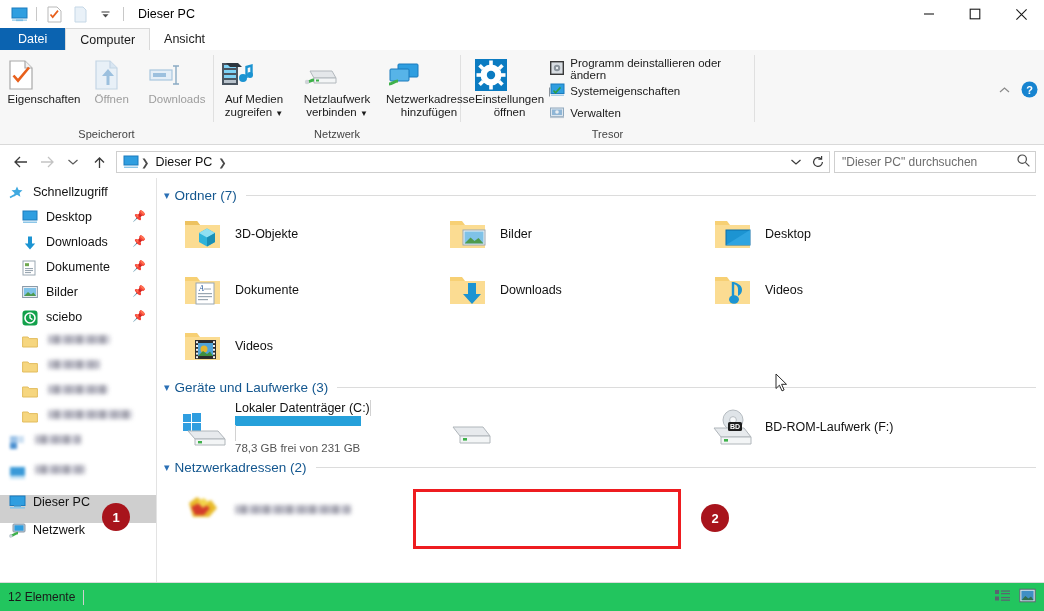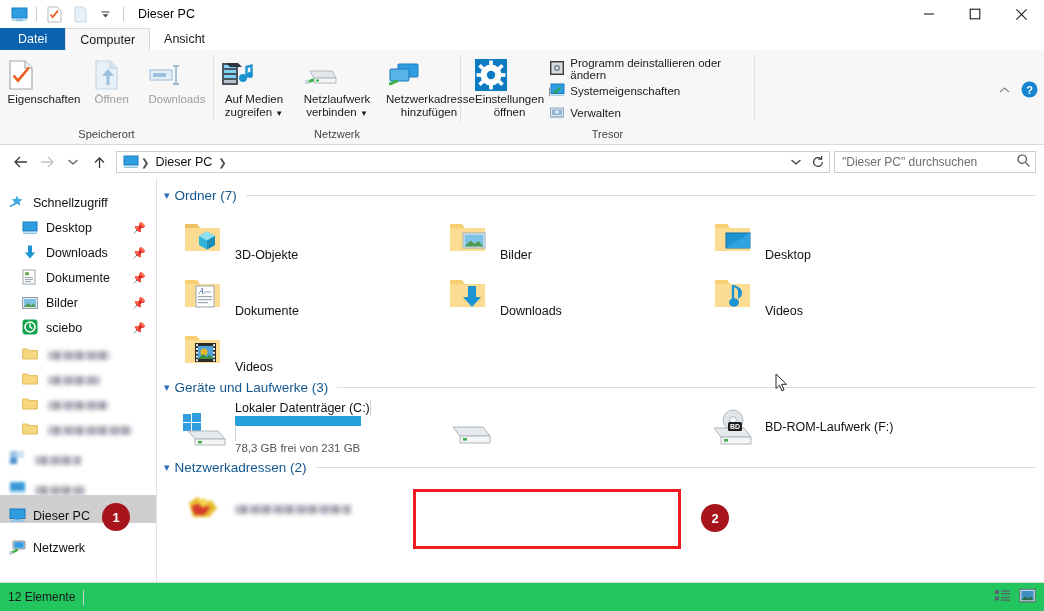--- a/index.html
+++ b/index.html
@@ -89,41 +89,41 @@
     align-items:center; padding:0 4px 0 7px; margin-left:4px;
   }
   .searchbox .ph { flex:1; font-size:12px; color:#6d6d6d; }
 
   
   .body { position:absolute; top:178px; left:0; width:1044px; height:404px; display:flex; }
   .navpane {
     width:157px; height:404px; background:#ffffff; border-right:1px solid #e3e3e3;
     position:relative; padding-top:7px;
   }
-  .navrow { height:25px; display:flex; align-items:flex-end; padding-left:9px; position:relative; font-size:12.5px; color:#111; }
+  .navrow { height:25px; display:flex; align-items:flex-start; padding-left:9px; position:relative; font-size:12.5px; color:#111; }
   .navrow.sel { background:#cfcfcf; }
   .navrow .nic { width:22px; display:flex; align-items:center; justify-content:flex-start; }
   .navrow .ntxt { padding-left:2px; }
   .navrow .pin { position:absolute; right:10px; color:#9a9a9a; font-size:11px; }
   .navrow.ind { padding-left:22px; }
   .blur {
     height:9px; border-radius:1px; filter: blur(2.2px);
     background: repeating-linear-gradient(90deg,#b9b9c4 0 7px,#8e8e9c 7px 11px,#cdcdd6 11px 17px,#a5a5b2 17px 23px);
     opacity:.95;
   }
   .blurico { filter: blur(1.6px); }
 
   .filepane { flex:1; height:404px; background:#fff; position:relative; overflow:hidden; }
   .grouphdr { display:flex; align-items:center; height:22px; margin-top:6px; padding-left:7px; }
   .grouphdr .gchev { color:#2a6fb5; font-size:11px; margin-right:5px; }
   .grouphdr .gtitle { color:#14578f; font-size:13.5px; white-space:nowrap; }
   .grouphdr .grule { flex:1; height:1px; background:#dcdcdc; margin-left:9px; margin-right:8px; }
 
   .tilegrid { display:flex; flex-wrap:wrap; padding-left:14px; }
-  .tile { width:265px; height:56px; display:flex; align-items:flex-end; padding-left:4px; }
+  .tile { width:265px; height:56px; display:flex; align-items:center; padding-left:4px; }
   .tile .tico { width:56px; height:50px; display:flex; align-items:center; justify-content:center; }
   .tile .tname { font-size:12.5px; color:#111; padding-left:4px; }
 
   .drivegrid { display:flex; flex-wrap:wrap; padding-left:14px; }
   .drive { width:265px; height:58px; display:flex; align-items:center; padding-left:4px; }
   .drive .dico { width:56px; height:48px; display:flex; align-items:center; justify-content:center; }
   .drive .dinfo { padding-left:4px; width:195px; }
   .drive .dname { font-size:12.5px; color:#111; line-height:15px; }
   .drive .dpath { font-size:12.5px; color:#111; line-height:15px; white-space:nowrap; overflow:hidden; }
   .bar { width:178px; height:12px; background:#e6e6e6; border:1px solid #d2d2d2; margin-top:3px; position:relative; }

